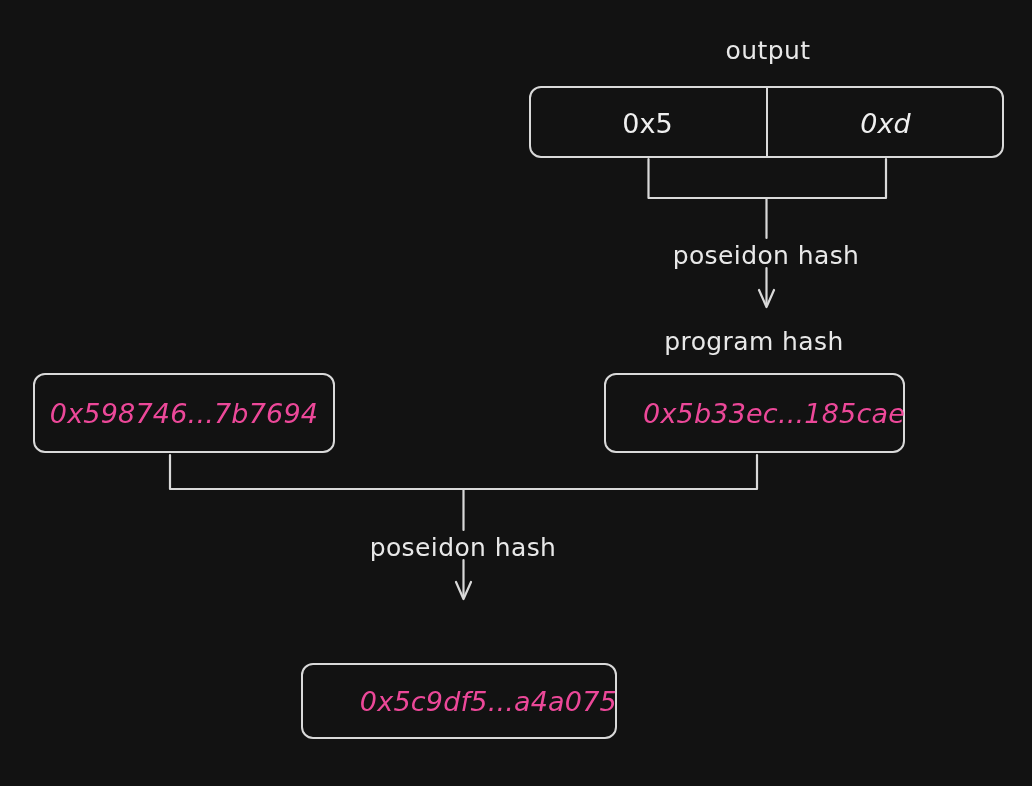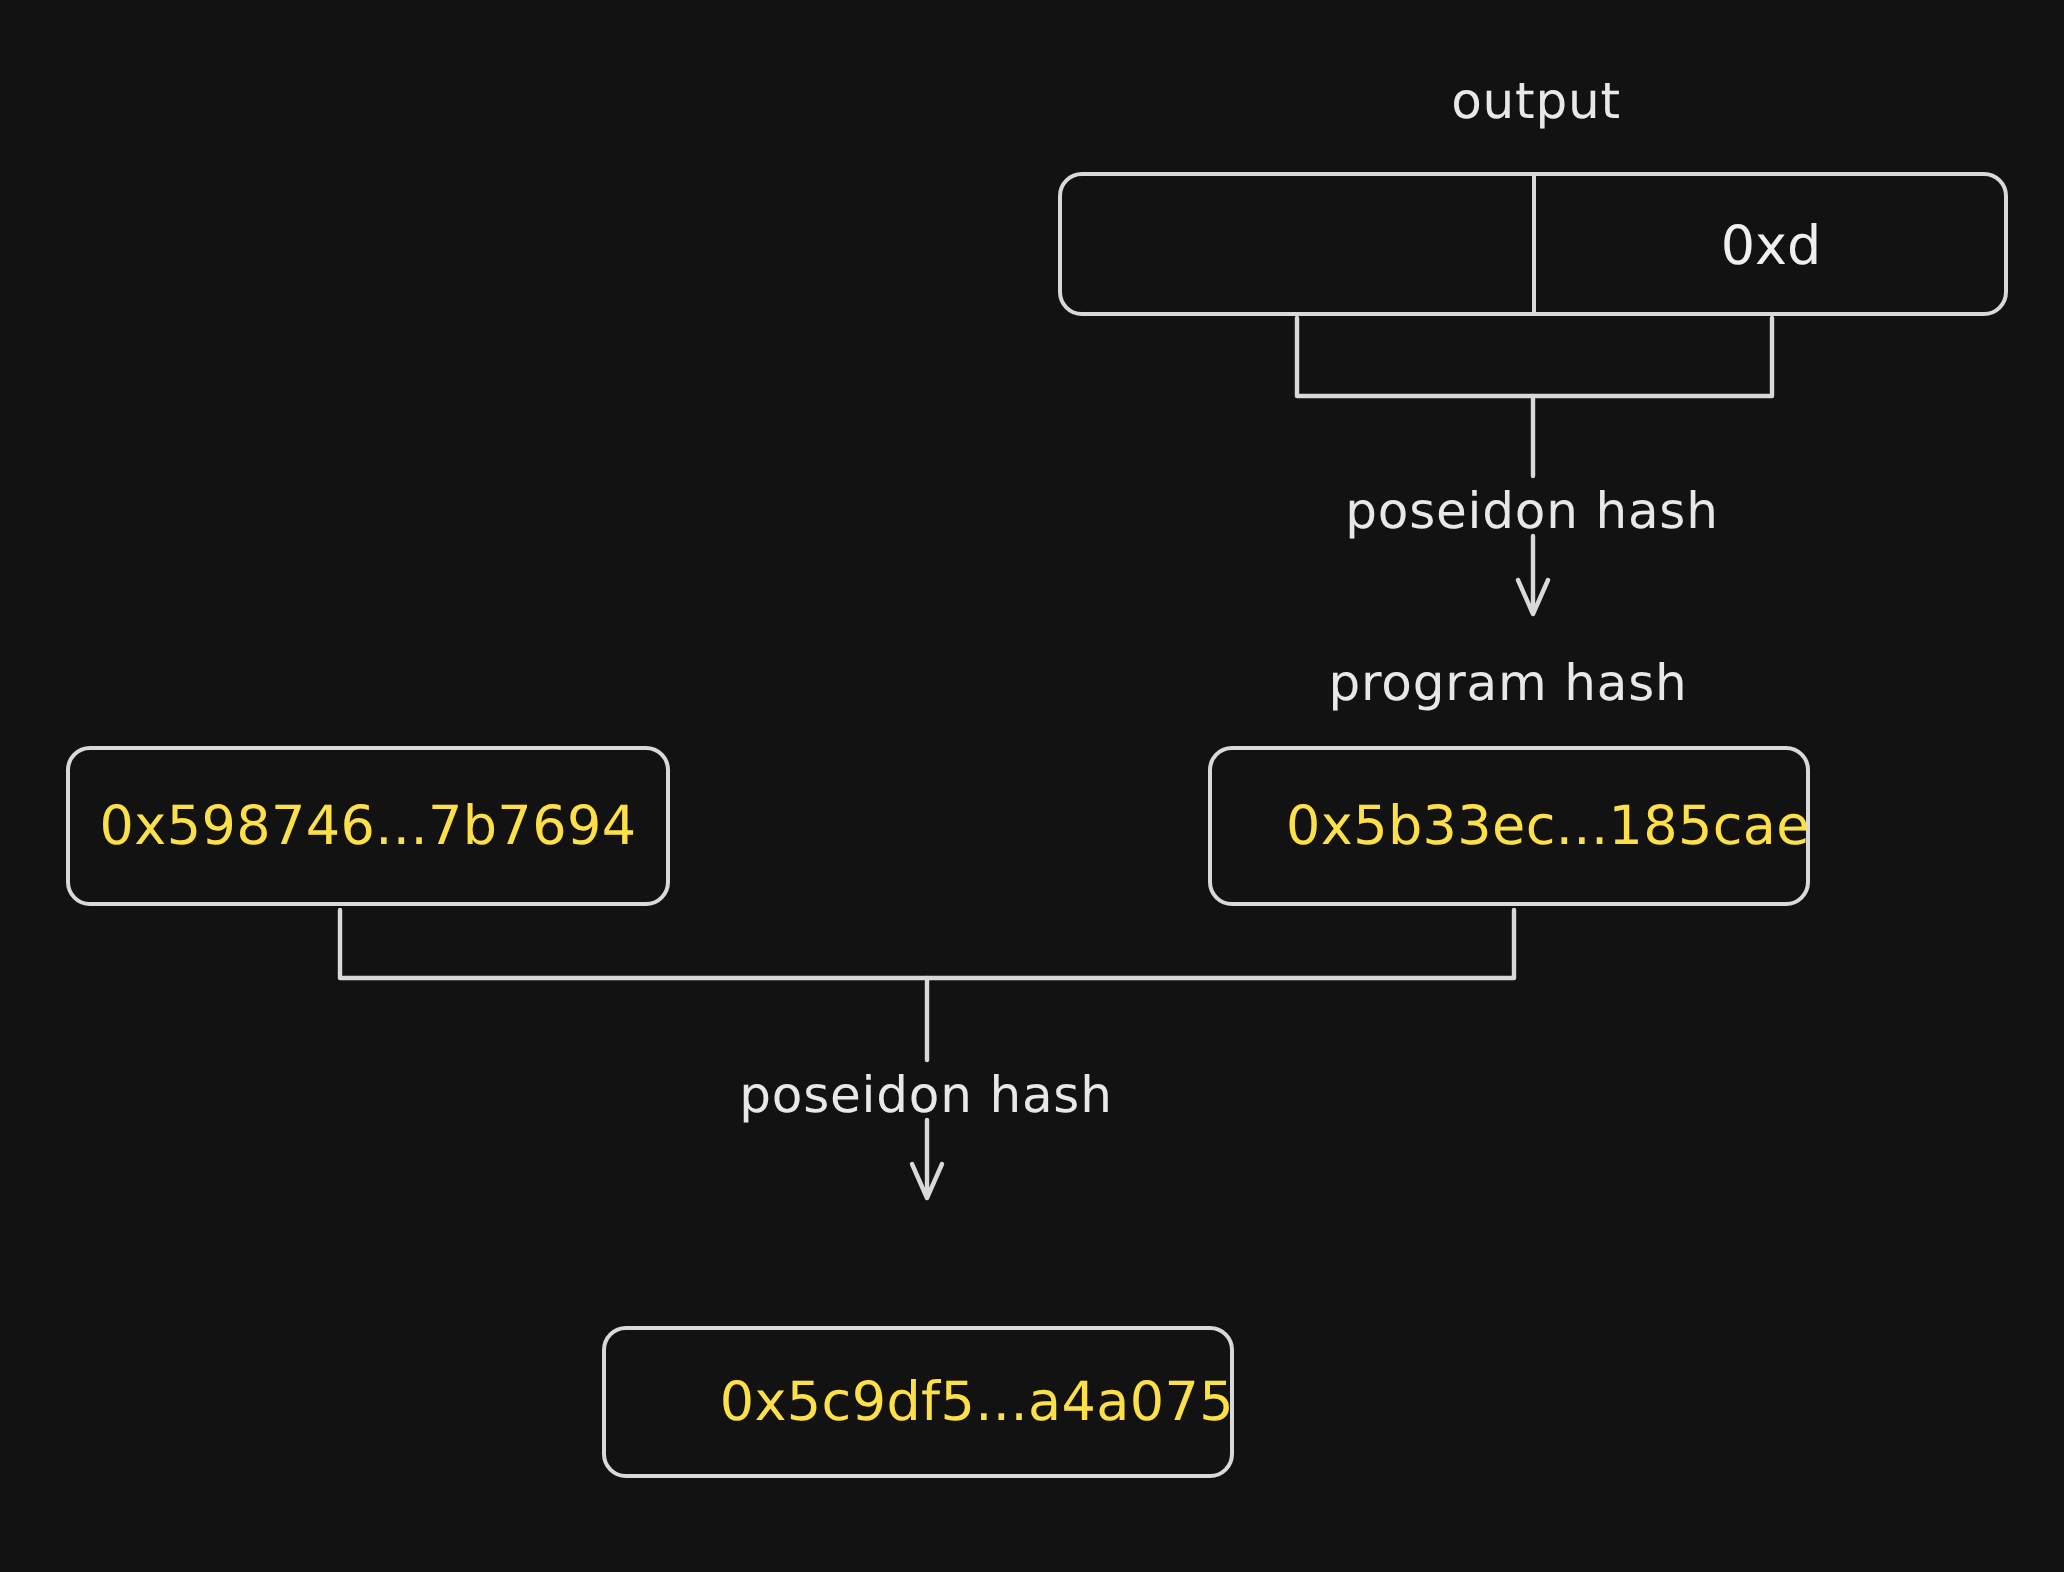--- a/index.html
+++ b/index.html
@@ -31,26 +31,27 @@
   }
   .box {
     position: absolute;
     box-sizing: border-box;
     border: 2px solid #d9d9d9;
     border-radius: 12px;
     background: transparent;
   }
   .box-text {
     position: absolute;
-    color: #fde047;
+    color: #ec4899;
     font-family: "DejaVu Sans", sans-serif;
     font-size: 27px;
     letter-spacing: 0.2px;
     white-space: nowrap;
     user-select: none;
+    font-style: italic;
   }
   .divider {
     position: absolute;
     width: 2px;
     background: #d9d9d9;
   }
   .connector {
     position: absolute;
     left: 0;
     top: 0;
@@ -68,21 +69,22 @@
 </style>
 </head>
 <body>
 
 <div id="canvas">
 
   <div class="label" style="left:668px; top:36px; width:200px;">output</div>
 
   <div class="box" style="left:529px; top:86px; width:475px; height:72px;"></div>
   <div class="divider" style="left:766px; top:87px; height:70px;"></div>
-  <div class="cell-label" style="left:767px; top:108px; width:237px;">0xd</div>
+  <div class="cell-label" style="left:529px; top:108px; width:237px;">0x5</div>
+  <div class="cell-label" style="left:767px; top:108px; width:237px;font-style:italic;">0xd</div>
 
   <svg class="connector" width="1032" height="786">
     <g fill="none" stroke="#d9d9d9" stroke-width="2.2" stroke-linecap="round" stroke-linejoin="round">
 
       <path d="M648.5,159 L648.5,198 L886,198 L886,159"></path>
 
       <path d="M766.5,198 L766.5,238"></path>
 
       <path d="M766.5,268 L766.5,305"></path>
       <path d="M759,290 L766.5,307 L774,290"></path>

